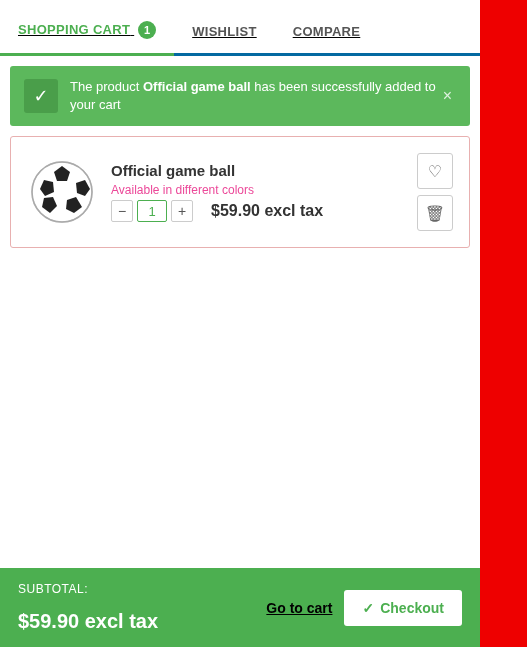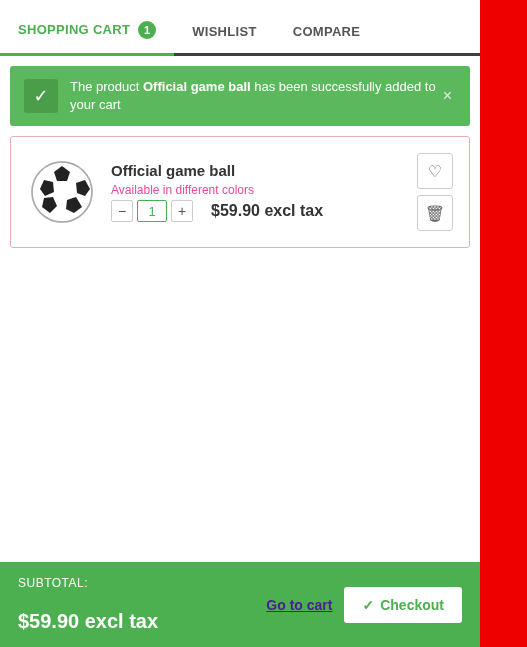--- a/index.html
+++ b/index.html
@@ -26,24 +26,25 @@
     .main-content {
       width: 480px;
       height: 647px;
       display: flex;
       flex-direction: column;
     }
 
     
     .tabs {
       display: flex;
-      border-bottom: 3px solid #404040;
+      border-bottom: 3px solid #0369a1;
       background: #fff;
       height: 56px;
       align-items: flex-end;
+      text-decoration: underline;
     }
 
     .tab {
       padding: 10px 18px 14px;
       cursor: pointer;
       font-size: 13px;
       font-weight: 600;
       color: #555;
       text-transform: uppercase;
       position: relative;
@@ -238,37 +239,37 @@
       display: flex;
       align-items: center;
       justify-content: space-between;
     }
 
     .subtotal-label {
       font-size: 12px;
       color: #fff;
       text-transform: uppercase;
       letter-spacing: 0.5px;
-      margin-bottom: 20px;
+      margin-bottom: 14px;
     }
 
     .subtotal-amount {
       font-size: 20px;
       font-weight: 700;
       color: #fff;
     }
 
     .footer-right {
       display: flex;
       gap: 12px;
       align-items: center;
     }
 
     .go-to-cart-btn {
-      color: #4c1d95;
+      color: #000000;
       background: transparent;
       border: none;
       cursor: pointer;
       font-size: 14px;
       font-weight: 600;
       text-decoration: underline;
     }
 
     .checkout-btn {
       background: #fff;

